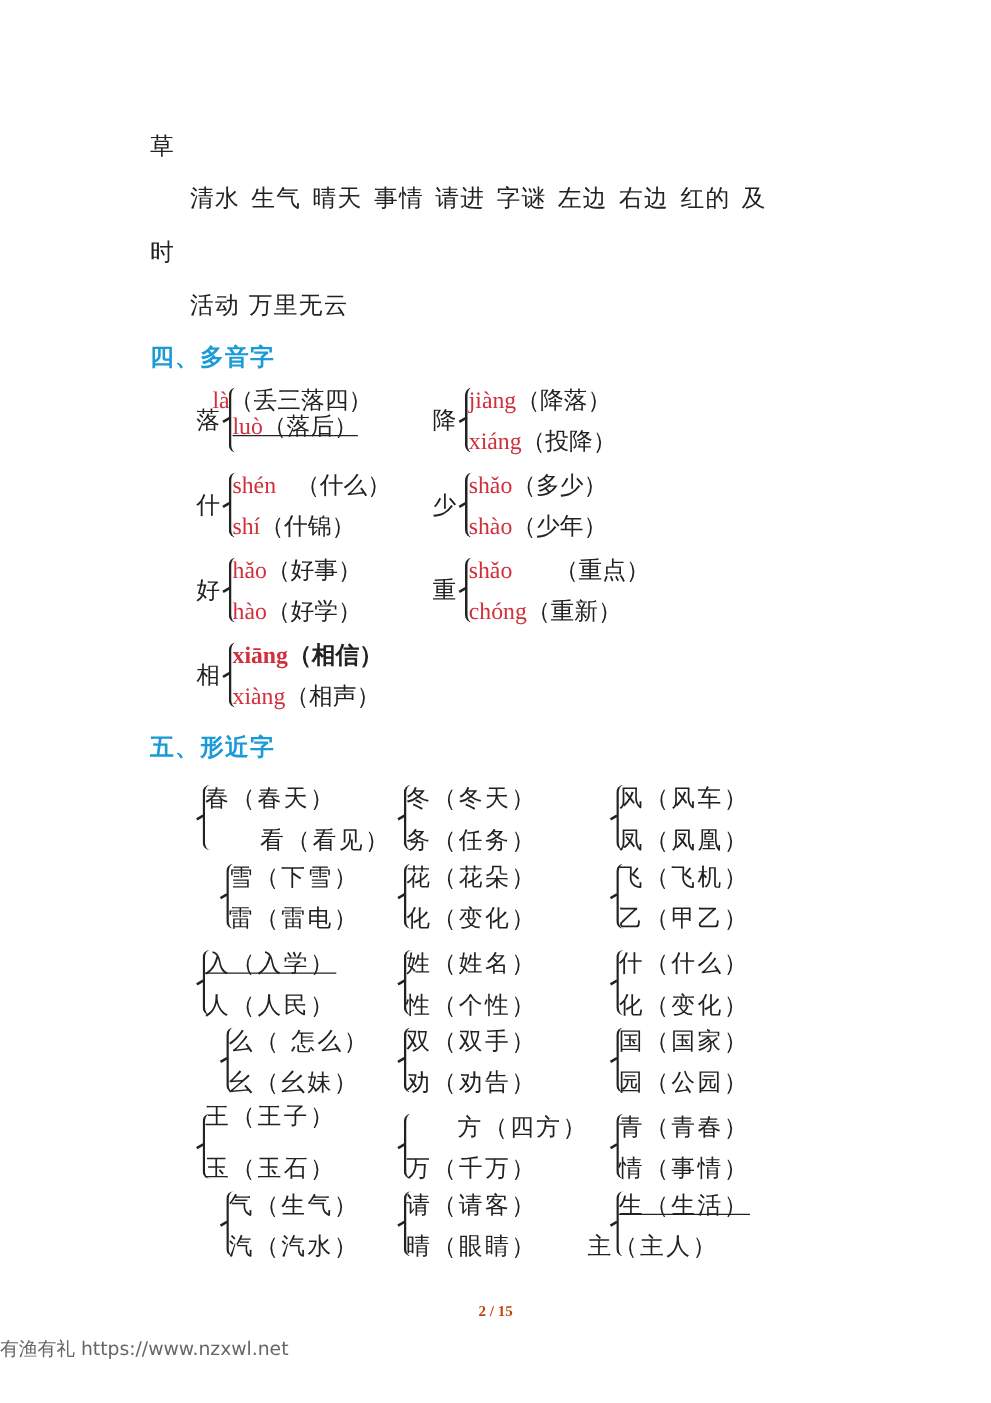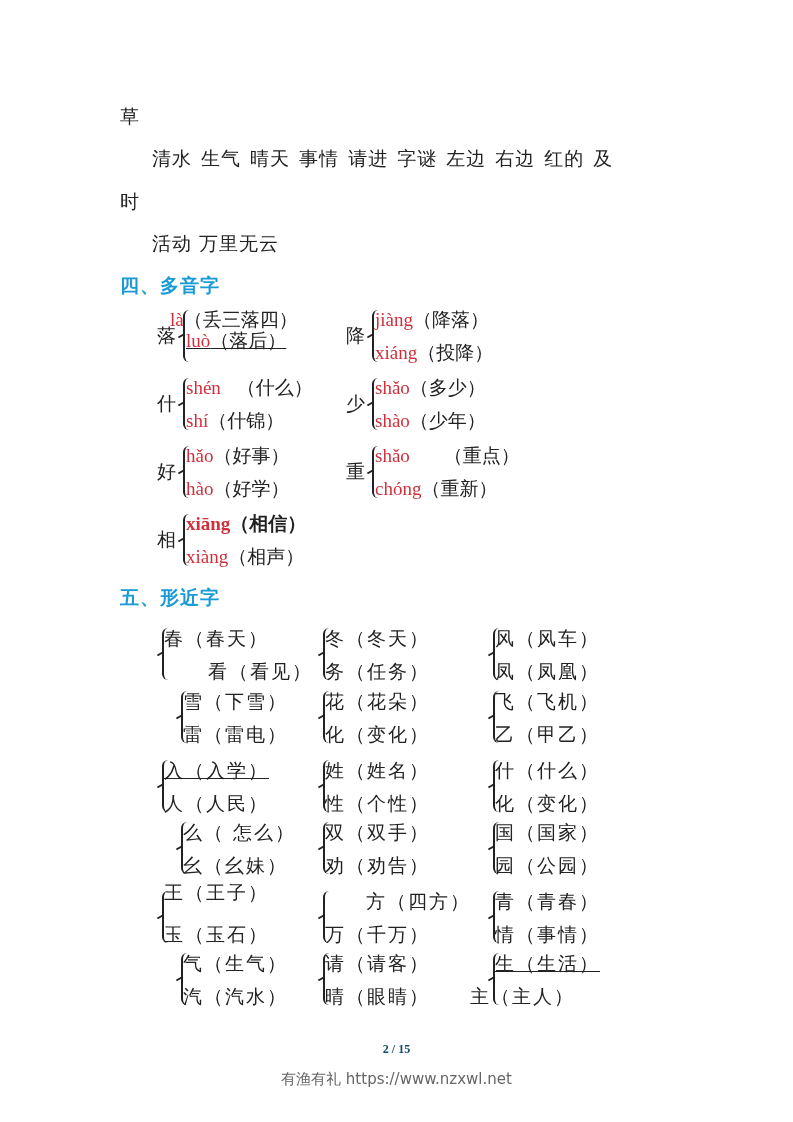--- a/index.html
+++ b/index.html
@@ -15,21 +15,21 @@
   .brace {
     position: absolute; width: 6px; border-left: 2px solid #222;
     border-top-left-radius: 6px; border-bottom-left-radius: 6px;
   }
   .brace::before {
     content: ""; position: absolute; left: -7px; top: 50%; width: 6px; height: 2px; background: #222;
     transform: translateY(-50%) rotate(-30deg);
   }
   .ch { font-size: 19px; }
   .row-line { position: absolute; white-space: nowrap; font-size: 19px; letter-spacing: 2px; }
-  .footer-page { font-family: "Liberation Serif", serif; font-weight: bold; font-size: 12px; color: #0c4a6e; }
+  .footer-page { font-family: "Liberation Serif", serif; font-weight: bold; font-size: 12px; color: #c2410c; }
   .footer-wm { font-family: "DejaVu Sans", "Liberation Sans", sans-serif; font-size: 15px; color: #666; }
 </style>
 </head>
 <body>
 
 <div class="abs txt" style="left:120px; top:104px;">草</div>
 <div class="abs txt" style="left:152px; top:146px; word-spacing:2px;">清水  生气  晴天  事情  请进  字谜  左边  右边  红的  及</div>
 <div class="abs txt" style="left:120px; top:189px;">时</div>
 <div class="abs txt" style="left:152px; top:231px;">活动  万里无云</div>
 
@@ -173,13 +173,13 @@
   <div class="row-line" style="left:325px; top:951px;">请（请客）</div>
   <div class="row-line" style="left:325px; top:984px;">晴（眼睛）</div>
 </div>
 <div>
   <div class="brace" style="left:493px; top:953px; height:52px;"></div>
   <div class="row-line" style="left:495px; top:951px;text-decoration:underline;">生（生活）</div>
   <div class="row-line" style="left:470px; top:984px;">主（主人）</div>
 </div>
 
 <div class="abs footer-page" style="left:0; width:793px; text-align:center; top:1042px;">2 / 15</div>
-<div class="abs footer-wm" style="left:0; width:793px; text-align:center; top:1070px;">有渔有礼 https://www.nzxwl.net</div>
+<div class="abs footer-wm" style="left:0; width:793px; text-align:left; top:1070px;">有渔有礼 https://www.nzxwl.net</div>
 
 </body></html>

